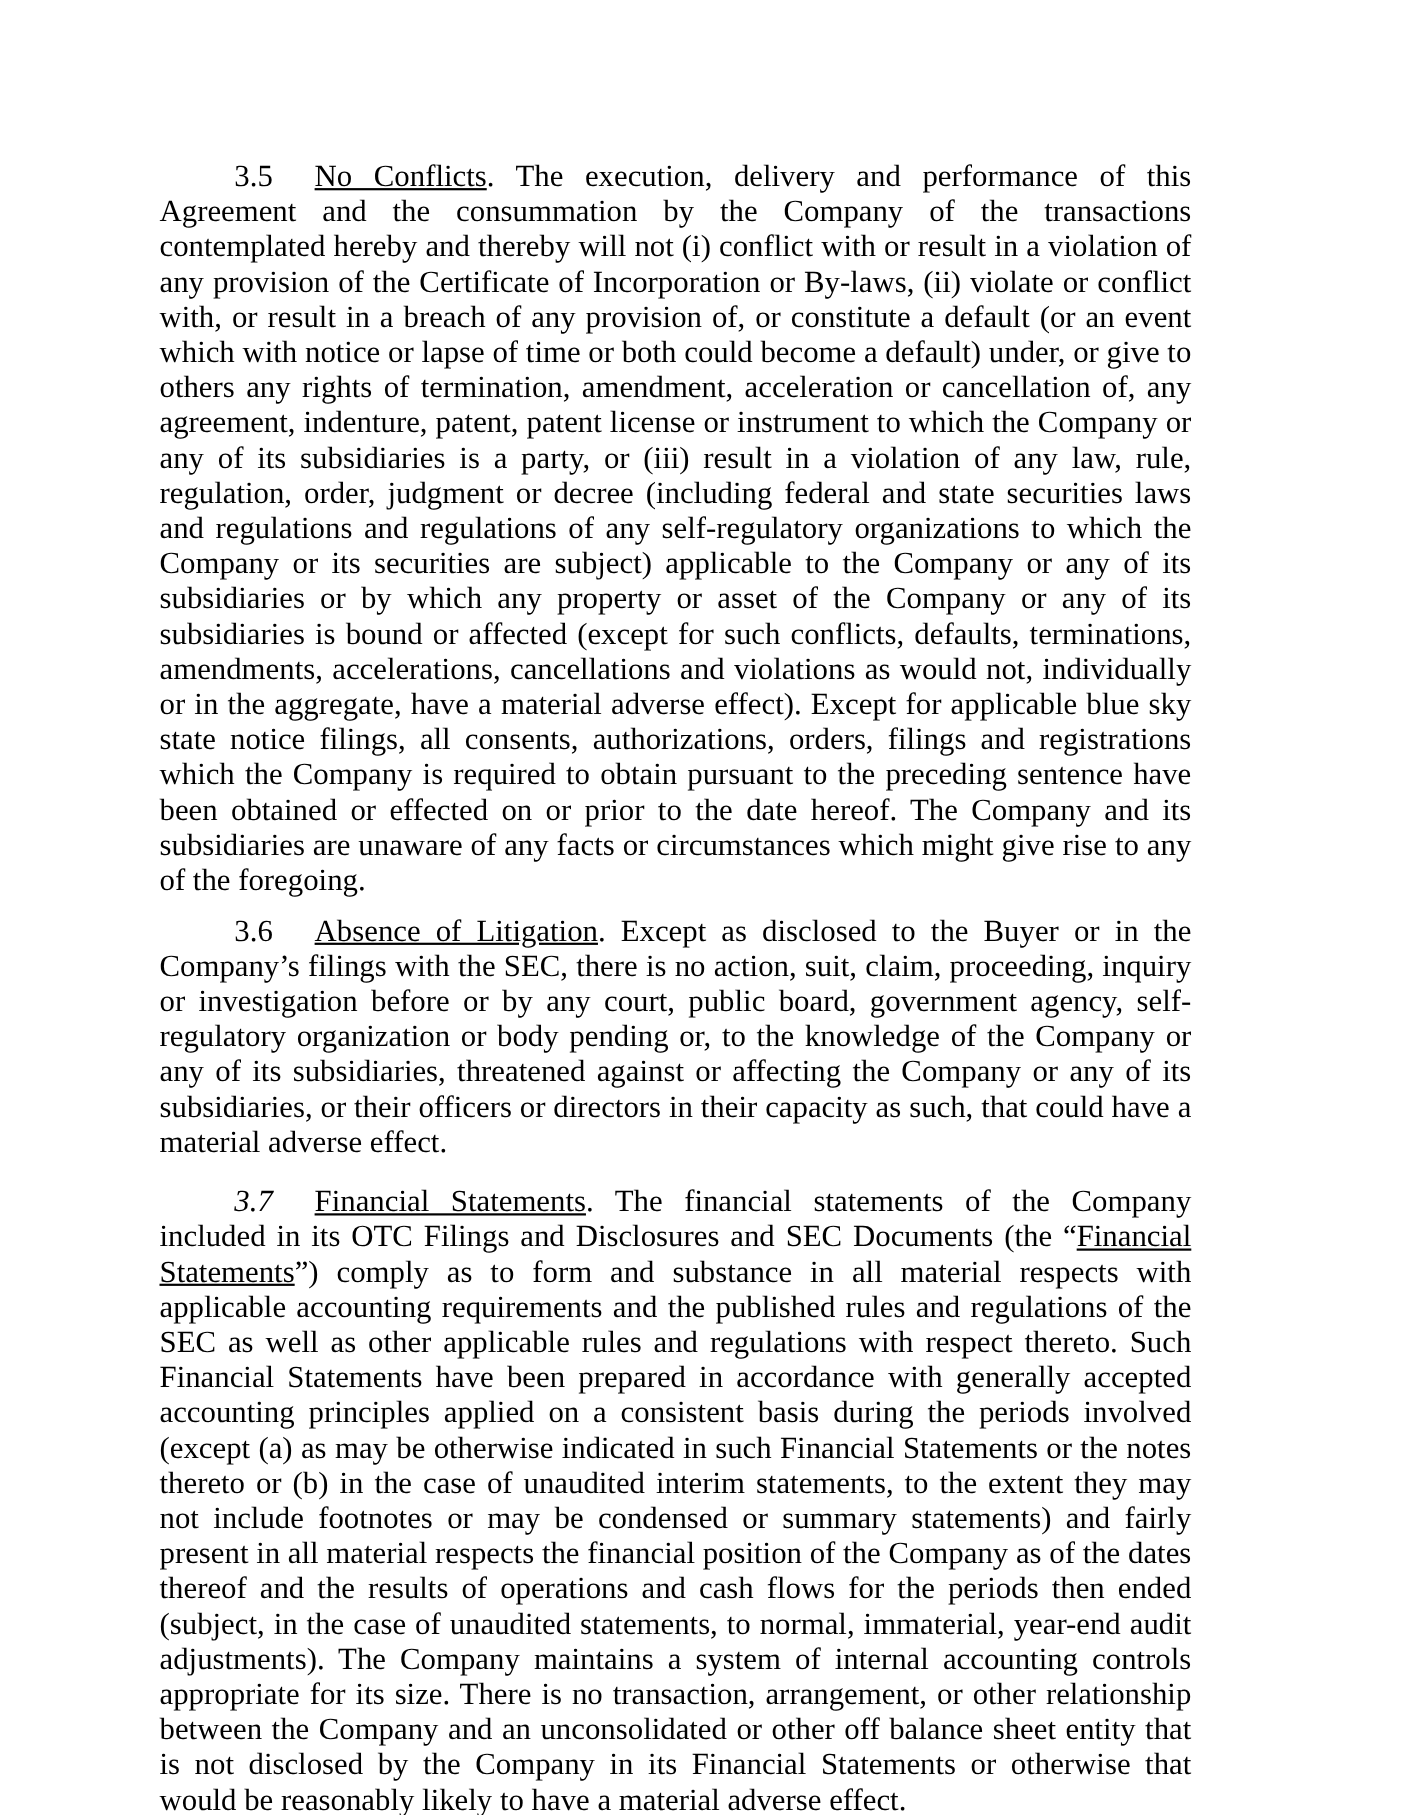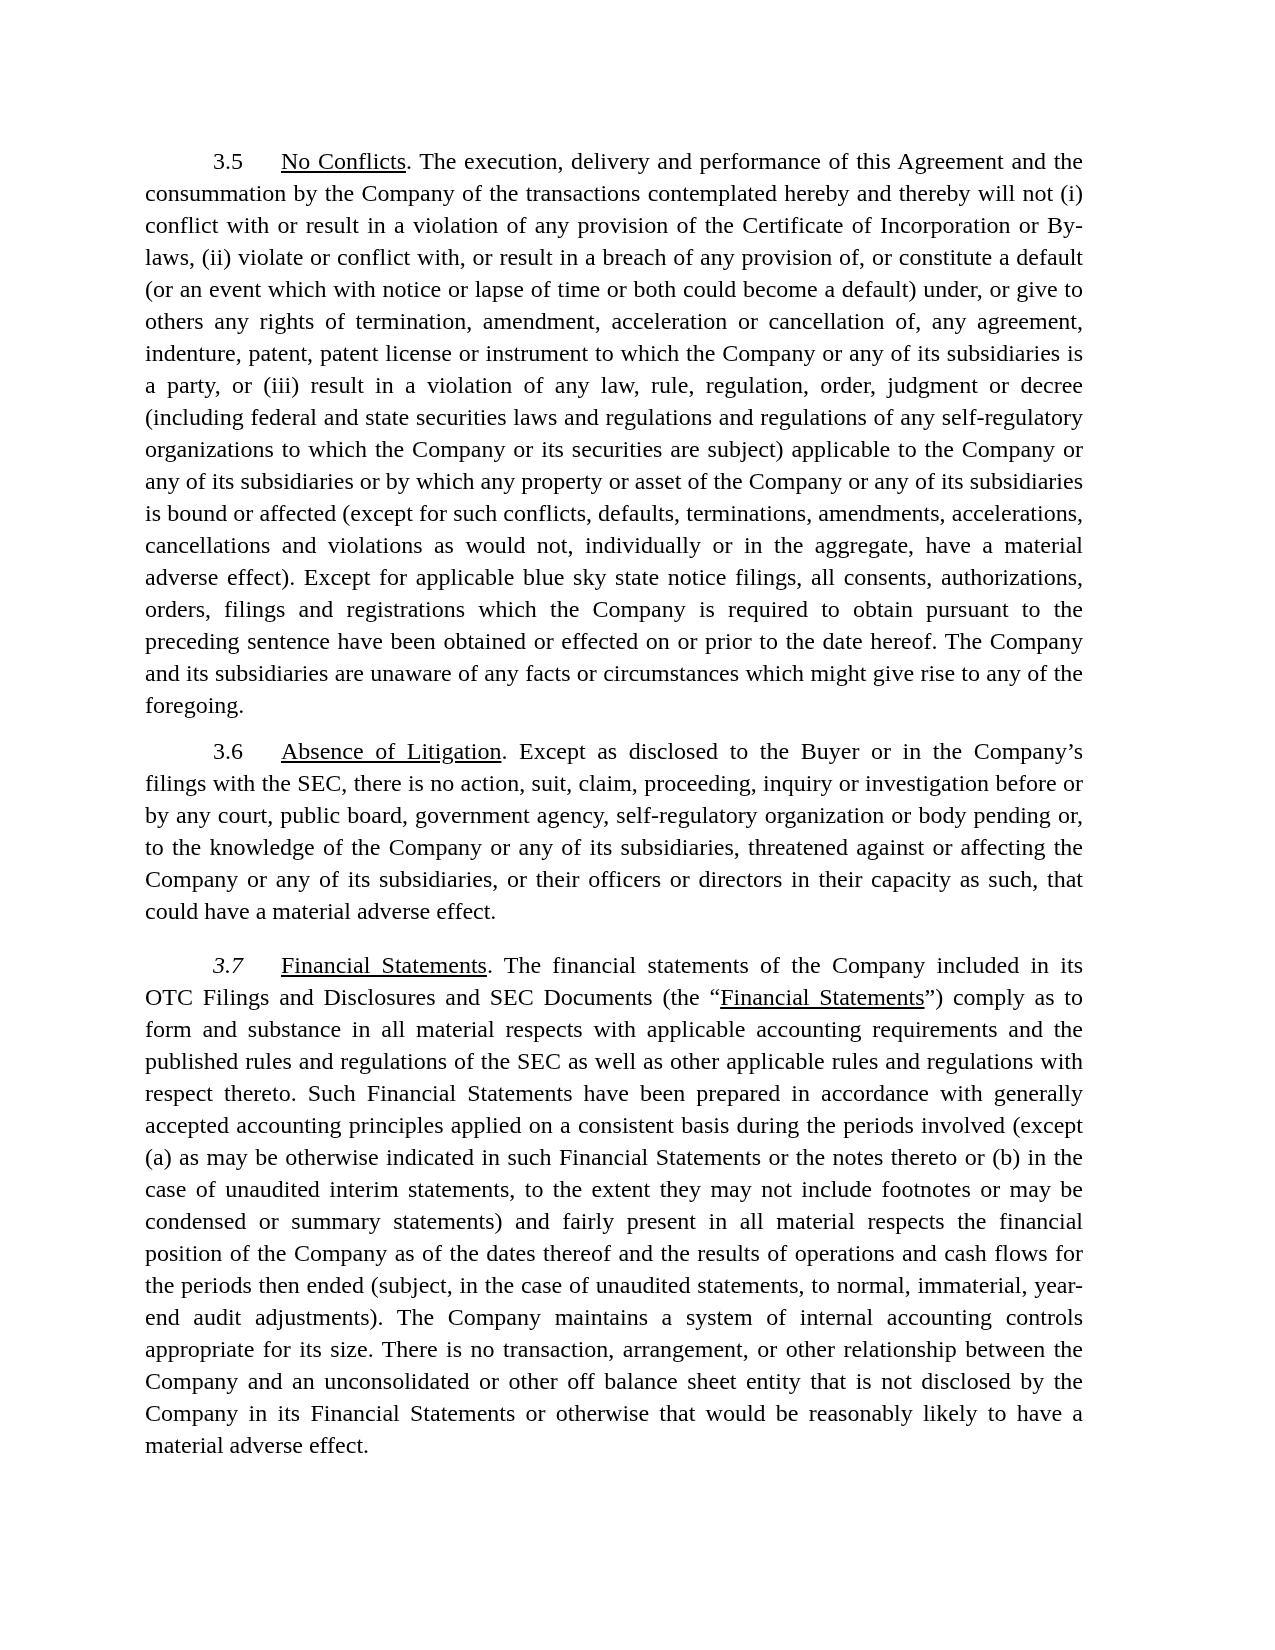--- a/index.html
+++ b/index.html
@@ -10,21 +10,21 @@
   }
   .page {
     position: relative;
     width: 1275px;
     height: 1650px;
     margin: 0 auto;
     background: #ffffff;
     box-sizing: border-box;
     padding: 145px 192px 120px 145px;
     font-family: "Liberation Serif", "DejaVu Serif", serif;
-    font-size: 24px;
+    font-size: 28px;
     line-height: 32px;
     color: #000000;
     overflow: hidden;
   }
   .para {
     margin: 0;
     text-align: justify;
     text-indent: 68px;
   }
   .para-2 { margin-top: 14px; }

